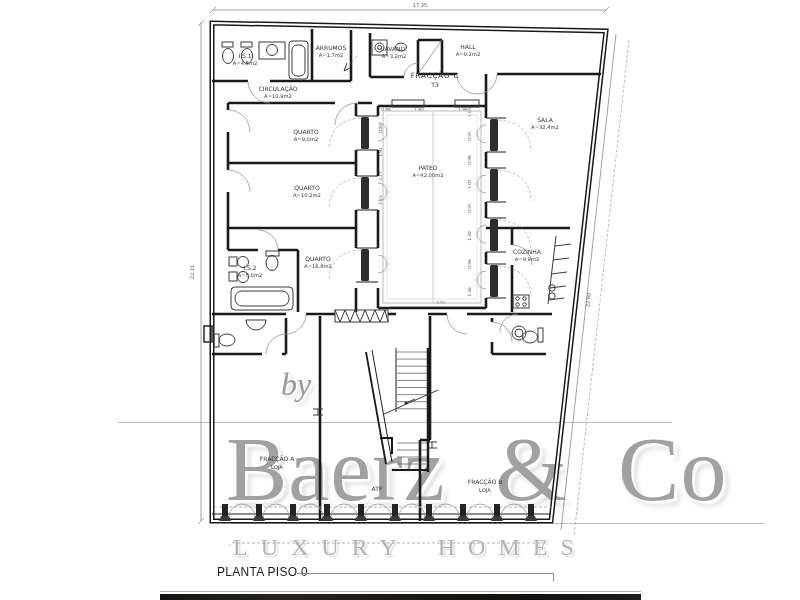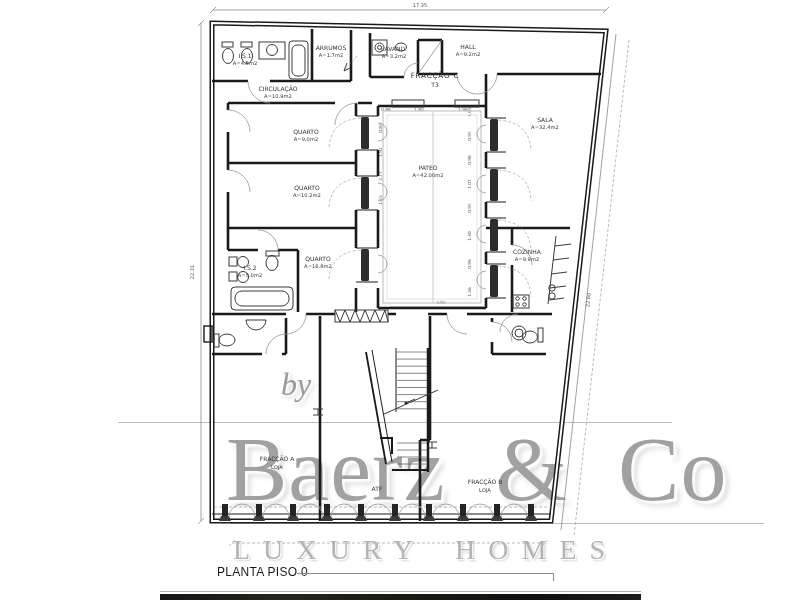--- a/index.html
+++ b/index.html
@@ -4,21 +4,21 @@
 <style>
   html,body{margin:0;padding:0;background:#fff;}
   .stage{position:relative;width:800px;height:600px;background:#ffffff;overflow:hidden;
          font-family:"Liberation Sans",sans-serif;}
   
   .wm{position:absolute;font-family:"Liberation Serif",serif;white-space:nowrap;pointer-events:none;}
   .wm-by{left:281px;top:366px;font-size:32px;font-style:italic;color:#9a9a9a;
          text-shadow:2px 2px 2px rgba(255,255,255,.95),3px 3px 4px rgba(110,110,110,.35);}
   .wm-brand{left:226px;top:416px;font-size:92px;letter-spacing:1px;word-spacing:26px;color:#a1a1a1;
          text-shadow:3px 3px 2px rgba(255,255,255,.95),5px 5px 5px rgba(120,120,120,.3);}
-  .wm-tag{left:233px;top:534px;font-size:28px;letter-spacing:13px;word-spacing:10px;color:#b4b4b4;
+  .wm-tag{left:233px;top:534px;font-size:24px;letter-spacing:13px;word-spacing:10px;color:#b4b4b4;
          text-shadow:1px 1px 1px #fff,2px 2px 2px rgba(130,130,130,.4);}
   .wm-line{position:absolute;height:1px;background:#bdbdbd;}
   svg.plan{position:absolute;left:0;top:0;}
   
   svg text{font-family:"DejaVu Sans",sans-serif;}
   .rn{font-size:6px;fill:#333;text-anchor:middle;}
   .ra{font-size:5.2px;fill:#3a3a3a;text-anchor:middle;}
   .fc{font-size:7.2px;fill:#2d2d2d;text-anchor:middle;letter-spacing:.8px;}
   .dim{font-size:5px;fill:#555;text-anchor:middle;}
   .dimS{font-size:4.3px;fill:#666;text-anchor:middle;}

